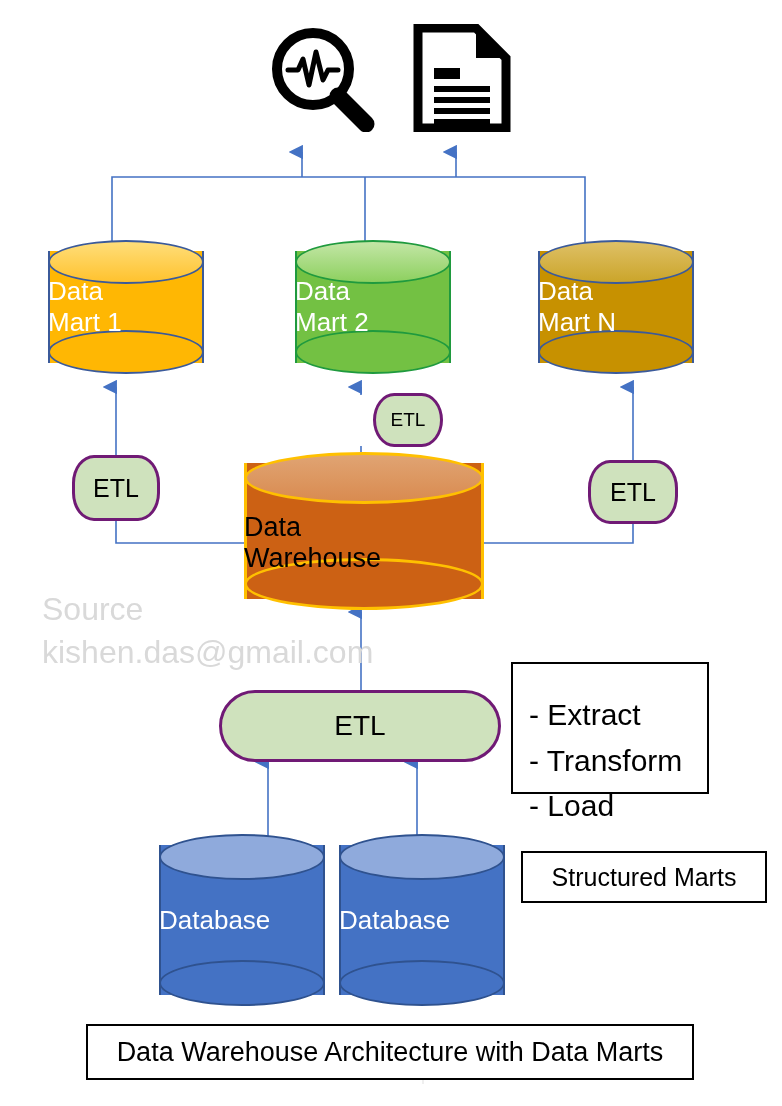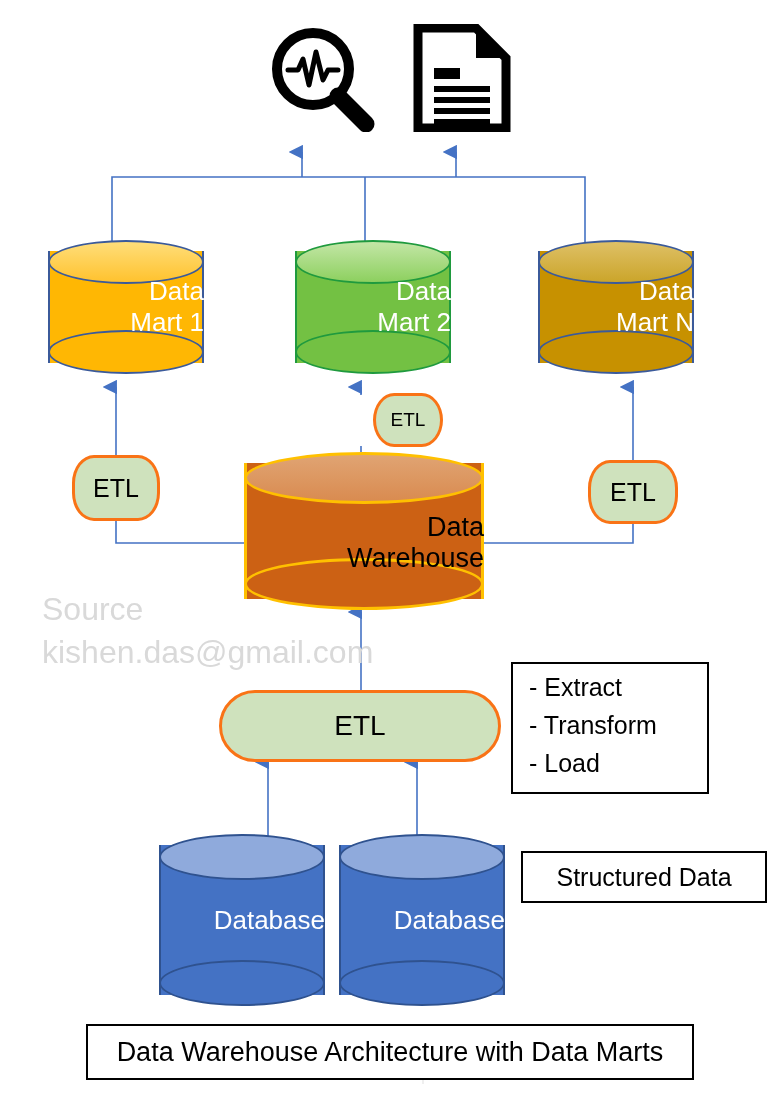--- a/index.html
+++ b/index.html
@@ -47,52 +47,52 @@
     border-radius: 50%;
     box-sizing: border-box;
   }
   .cyl .top { top: 0; }
   .cyl .bot { bottom: 0; }
   .cyl .label {
     position: absolute;
     left: 0; right: 0;
     top: 50%;
     transform: translateY(-50%);
-    text-align: right;
+    text-align: left;
     line-height: 1.18;
     pointer-events: none;
     white-space: pre-line;
   }
 
   
   .etl {
     position: absolute;
     box-sizing: border-box;
     background: #cfe2bd;
-    border: 3px solid #f97316;
+    border: 3px solid #701a75;
     display: flex;
     align-items: center;
     justify-content: center;
     color: #000000;
   }
   .etl-small { border-radius: 22px / 28px; }
   .etl-pill  { border-radius: 999px; }
 
   
   .box {
     position: absolute;
     box-sizing: border-box;
     background: #ffffff;
     border: 2px solid #000000;
     color: #000000;
   }
   .box-list {
-    padding: 4px 16px;
+    padding: 28px 16px;
     line-height: 1.52;
-    font-size: 25px;
+    font-size: 30px;
     white-space: pre-line;
   }
   .box-center {
     display: flex;
     align-items: center;
     justify-content: center;
   }
 
   
   .watermark {
@@ -217,21 +217,21 @@
 
   <div class="etl etl-pill" style="left:219px; top:690px; width:282px; height:72px; font-size:28px;">
     <span>ETL</span>
   </div>
 
   <div class="box box-list" style="left:511px; top:662px; width:198px; height:132px;">- Extract
 - Transform
 - Load</div>
 
   <div class="box box-center" style="left:521px; top:851px; width:246px; height:52px; font-size:25px;">
-    <span>Structured Data</span>
+    <span>Structured Marts</span>
   </div>
 
   <div class="cyl" style="left:159px; top:834px; width:166px; height:172px;">
     <div class="body" style="background:#4472C4; border-left:2px solid #2F528F; border-right:2px solid #2F528F;"></div>
     <div class="bot" style="height:46px; background:#4472C4; border:2px solid #2F528F;"></div>
     <div class="top" style="height:46px; background:#8FAADC; border:2px solid #2F528F;"></div>
     <div class="label" style="color:#FFFFFF; font-size:26px;">Database</div>
   </div>
 
   <div class="cyl" style="left:339px; top:834px; width:166px; height:172px;">

